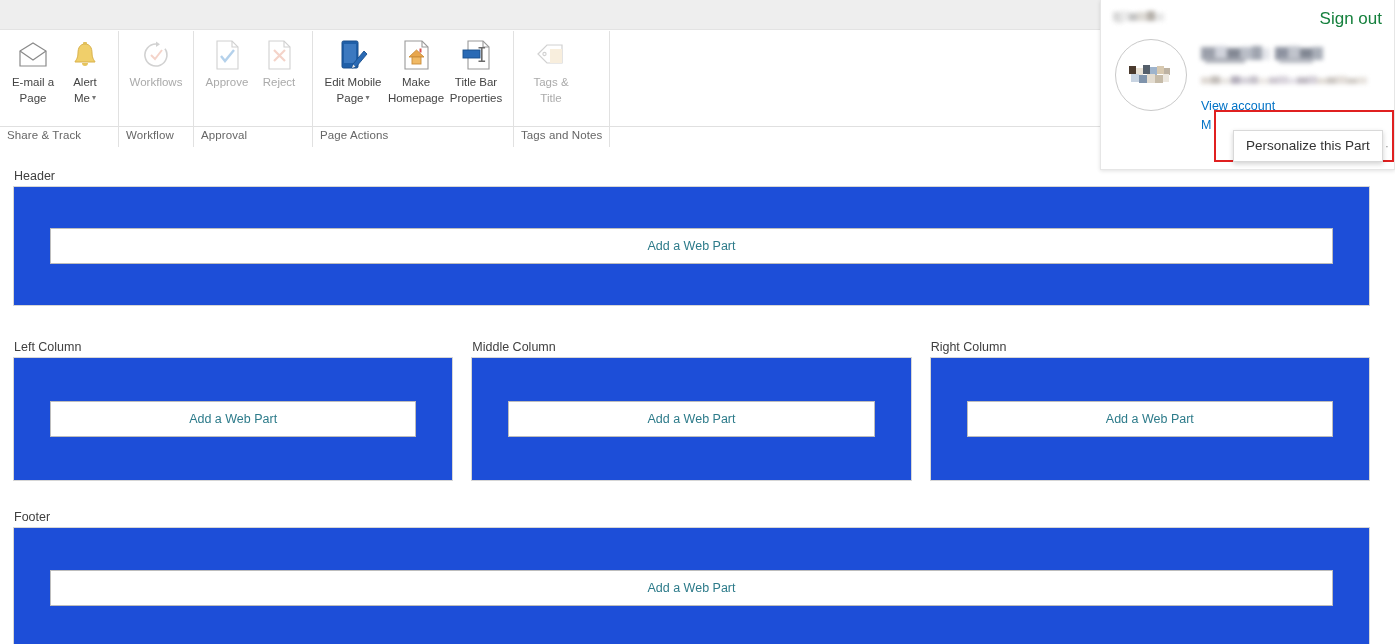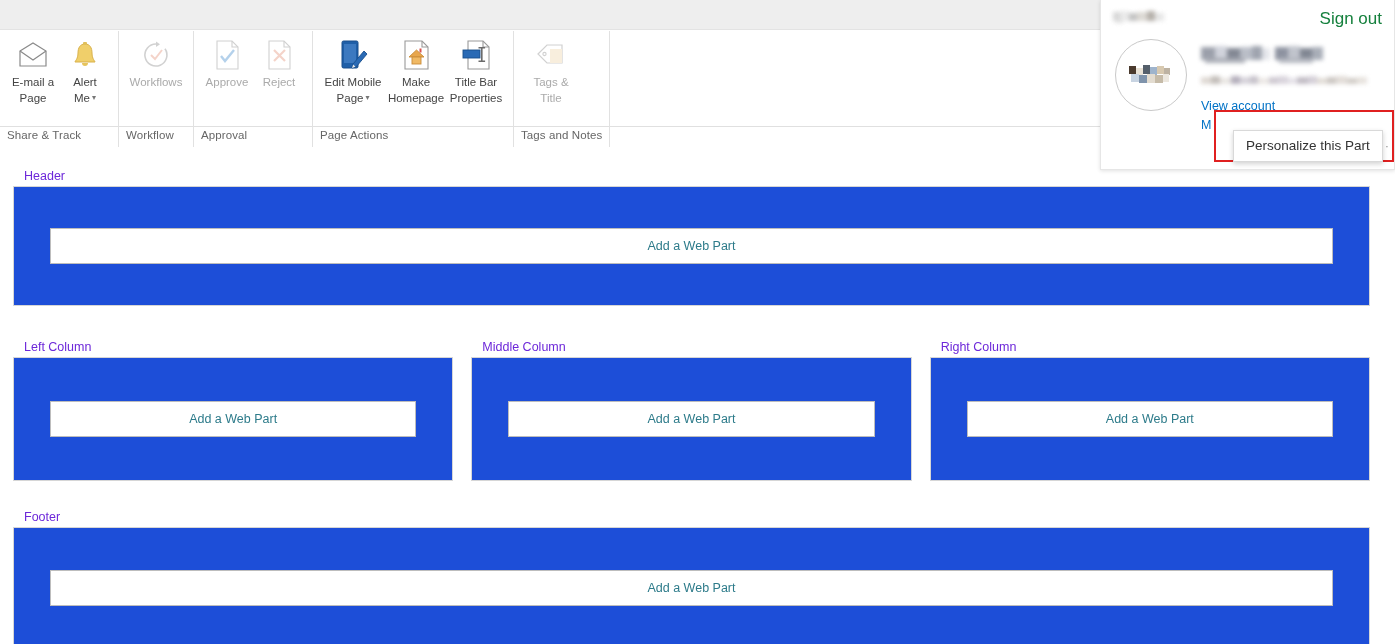--- a/index.html
+++ b/index.html
@@ -47,21 +47,21 @@
   .rbtn.xwide { width: 66px; }
   .rbtn-ico { height: 36px; display: flex; align-items: center; justify-content: center; }
   .rbtn-lbl { font-size: 11.5px; color: #444; line-height: 12.5px; margin-top: 3px; }
   .rbtn.disabled .rbtn-lbl { color: #aaa; }
   .rbtn.disabled .rbtn-ico { opacity: .45; }
   .caret { display:inline-block; margin-left:2px; font-size:8px; color:#777; vertical-align:middle;}
 
   
   .canvas { position: absolute; left: 0; top: 128px; width: 1395px; height: 516px; }
   .zone-label {
-    font-size: 12.5px; color: #6d28d9; margin: 0 0 3px 11px; line-height: 14px;
+    font-size: 12.5px; color: #404040; margin: 0 0 3px 1px; line-height: 14px;
   }
   .zone-box {
     border: 1px solid #d6d6d6; background: #1d4ed8;
     display: flex; align-items: center; justify-content: center;
   }
   .addwp {
     border: 1px solid #bdbdbd; background: #fff;
     height: 36px; display: flex; align-items: center; justify-content: center;
     font-size: 12.5px; color: #2d7b8a; cursor: pointer; width: 100%;
   }

